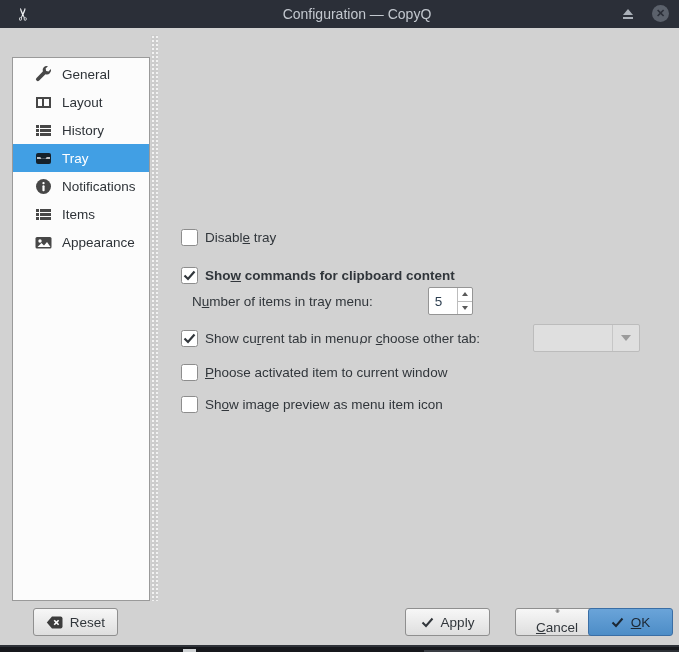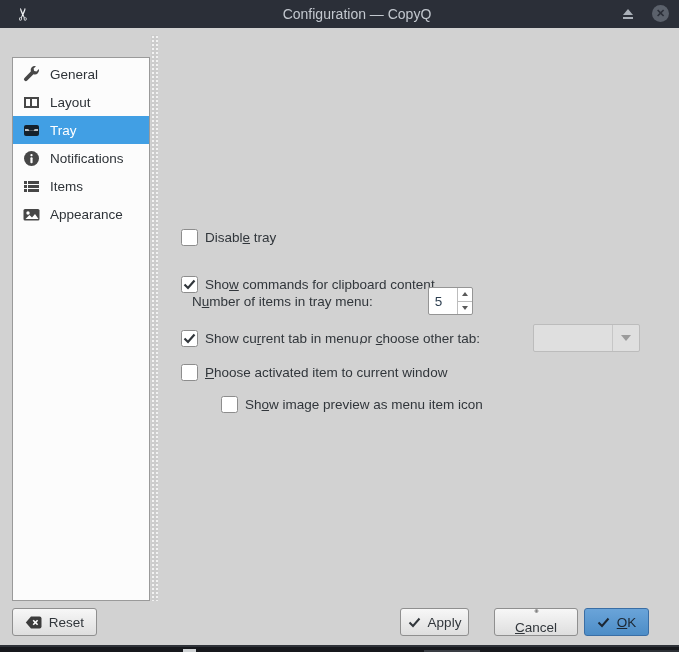--- a/index.html
+++ b/index.html
@@ -19,21 +19,21 @@
              border-bottom:6px solid #aab0b8; }
   .max-bar { width:10px; height:2px; background:#aab0b8; margin-top:2px; }
   .close-btn { right:10px; width:17px; height:17px; border-radius:50%; background:#5b616b;
                color:#2b2f38; font-size:11px; font-weight:bold; line-height:17px; text-align:center; }
 
   
   .dialog-body { position:absolute; top:28px; left:0; right:0; height:617px; background:#d2d2d2; }
 
   .nav-list { position:absolute; left:12px; top:29px; width:138px; height:544px;
               background:#fcfcfc; border:1px solid #9a9a9a; padding-top:2px; }
-  .nav-item { height:28px; display:flex; align-items:center; padding-left:9px; cursor:default; }
+  .nav-item { height:28px; display:flex; align-items:center; padding-left:21px; cursor:default; }
   .nav-item .nicon { width:19px; height:19px; margin-right:9px; color:#474747; flex:0 0 auto; }
   .nav-item .nlabel { font-size:13.5px; color:#2e3338; }
   .nav-item.selected { background:#419fe4; }
   .nav-item.selected .nlabel { color:#ffffff; }
   .nav-item.selected .nicon { color:#15212b; }
   .nicon svg { display:block; width:19px; height:19px; }
 
   .splitter { position:absolute; left:151px; top:7px; width:7px; height:566px;
               background-color:#cccccc;
               background-image:radial-gradient(circle, #f2f2f2 28%, rgba(0,0,0,0) 32%);
@@ -64,26 +64,26 @@
   .combobox { position:absolute; left:533px; top:296px; width:107px; height:28px;
               background:#dfdfdf; border:1px solid #bcbcbc; border-radius:2px; display:flex; }
   .combo-field { flex:1; }
   .combo-arrow { width:27px; border-left:1px solid #c6c6c6; display:flex; align-items:center; justify-content:center; }
   .combo-tri { width:0; height:0; border-left:5px solid transparent; border-right:5px solid transparent;
                border-top:6px solid #9b9b9b; }
 
   
   .btn { position:absolute; top:580px; height:28px; border:1px solid #8f8f8f; border-radius:3px;
          background:linear-gradient(#f7f7f7, #dedede); display:flex; align-items:center;
-         justify-content:center; font-size:13.5px; color:#31363b; gap:7px; }
+         justify-content:center; font-size:13.5px; color:#31363b; gap:7px;margin-left:21px; }
   .btn svg { display:block; }
   .btn-reset { left:12px; width:85px; }
-  .btn-apply { left:400px; width:69px; }
+  .btn-apply { left:384px; width:85px; }
   .btn-cancel { left:494px; width:84px;flex-direction:column; }
-  .btn-ok { left:584px; width:65px; background:linear-gradient(#6aa4d9, #4d8dc7); border-color:#3a6ea5; color:#1c2733; }
+  .btn-ok { left:567px; width:85px; background:linear-gradient(#6aa4d9, #4d8dc7); border-color:#3a6ea5; color:#1c2733; }
 
   
   .bottom-strip { position:absolute; left:0; right:0; bottom:0; height:7px; background:#16181c;
                   border-top:2px solid #2e3238; }
   .frag1 { position:absolute; left:183px; top:2px; width:13px; height:5px; background:#cfd2d4; }
   .frag2 { position:absolute; left:424px; top:3px; width:56px; height:4px; background:#3a3e44; }
   .frag3 { position:absolute; left:640px; top:3px; width:39px; height:4px; background:#2c3035; }
 </style>
 </head>
 <body>
@@ -112,20 +112,28 @@
         <span class="nlabel">General</span>
       </div>
       <div class="nav-item">
         <span class="nicon">
           <svg viewBox="0 0 19 19">
               <path fill="currentColor" d="M2 4h15v11H2zm2 2v7h4V6zm6 0v7h5V6z"></path>
             </svg>
         </span>
         <span class="nlabel">Layout</span>
       </div>
+      <div class="nav-item">
+        <span class="nicon">
+          <svg viewBox="0 0 19 19">
+              <path fill="currentColor" d="M2 4h3v3H2zm4 0h11v3H6zM2 8h3v3H2zm4 0h11v3H6zm-4 4h3v3H2zm4 0h11v3H6z"></path>
+            </svg>
+        </span>
+        <span class="nlabel">History</span>
+      </div>
       <div class="nav-item selected">
         <span class="nicon">
           <svg viewBox="0 0 19 19">
               <path fill="currentColor" d="M4 4h11a2 2 0 0 1 2 2v7a2 2 0 0 1-2 2H4a2 2 0 0 1-2-2V6a2 2 0 0 1 2-2z"></path>
               <path fill="#fff" d="M3 8.2h3.4c.4 1 1.5 1.8 3.1 1.8s2.7-.8 3.1-1.8H16v1.6H3z" opacity="0.95"></path>
             </svg>
         </span>
         <span class="nlabel">Tray</span>
       </div>
       <div class="nav-item">
@@ -160,21 +168,21 @@
 
     <div class="splitter"></div>
 
     <div class="cb-row" style="left:181px; top:200px;">
       <span class="cb">
         
       </span>
       <span class="lbl"><span>Disabl</span><span class="mn">e</span><span> tray</span></span>
     </div>
 
-    <div class="cb-row" style="left:181px; top:247px;">
+    <div class="cb-row" style="left:181px; top:238px;font-weight:bold;">
       <span class="cb checked">
         <svg viewBox="0 0 13 11">
             <polyline points="1.5,5.5 5,9 11.5,1.5" fill="none" stroke="#31363b" stroke-width="2.2"></polyline>
           </svg>
       </span>
       <span class="lbl"><span>Sho</span><span class="mn">w</span><span> commands for clipboard content</span></span>
     </div>
 
     <div class="num-row">
       <span class="lbl"><span>N</span><span class="mn">u</span><span>mber of items in tray menu:</span></span>
@@ -211,21 +219,21 @@
         </span>
     </div>
 
     <div class="cb-row" style="left:181px; top:335px;">
       <span class="cb">
         
       </span>
       <span class="lbl"><span></span><span class="mn">P</span><span>hoose activated item to current window</span></span>
     </div>
 
-    <div class="cb-row" style="left:181px; top:367px;margin-left:40px;">
+    <div class="cb-row" style="left:181px; top:367px;">
       <span class="cb">
         
       </span>
       <span class="lbl"><span>Sh</span><span class="mn">o</span><span>w image preview as menu item icon</span></span>
     </div>
 
     <div class="btn btn-reset">
       <svg width="17" height="13" viewBox="0 0 17 13">
           <path fill="#3c3c3c" d="M6 .5h8.5A2 2 0 0 1 16.5 2.5v8a2 2 0 0 1-2 2H6L.8 6.5z"></path>
           <g stroke="#fff" stroke-width="1.6">

